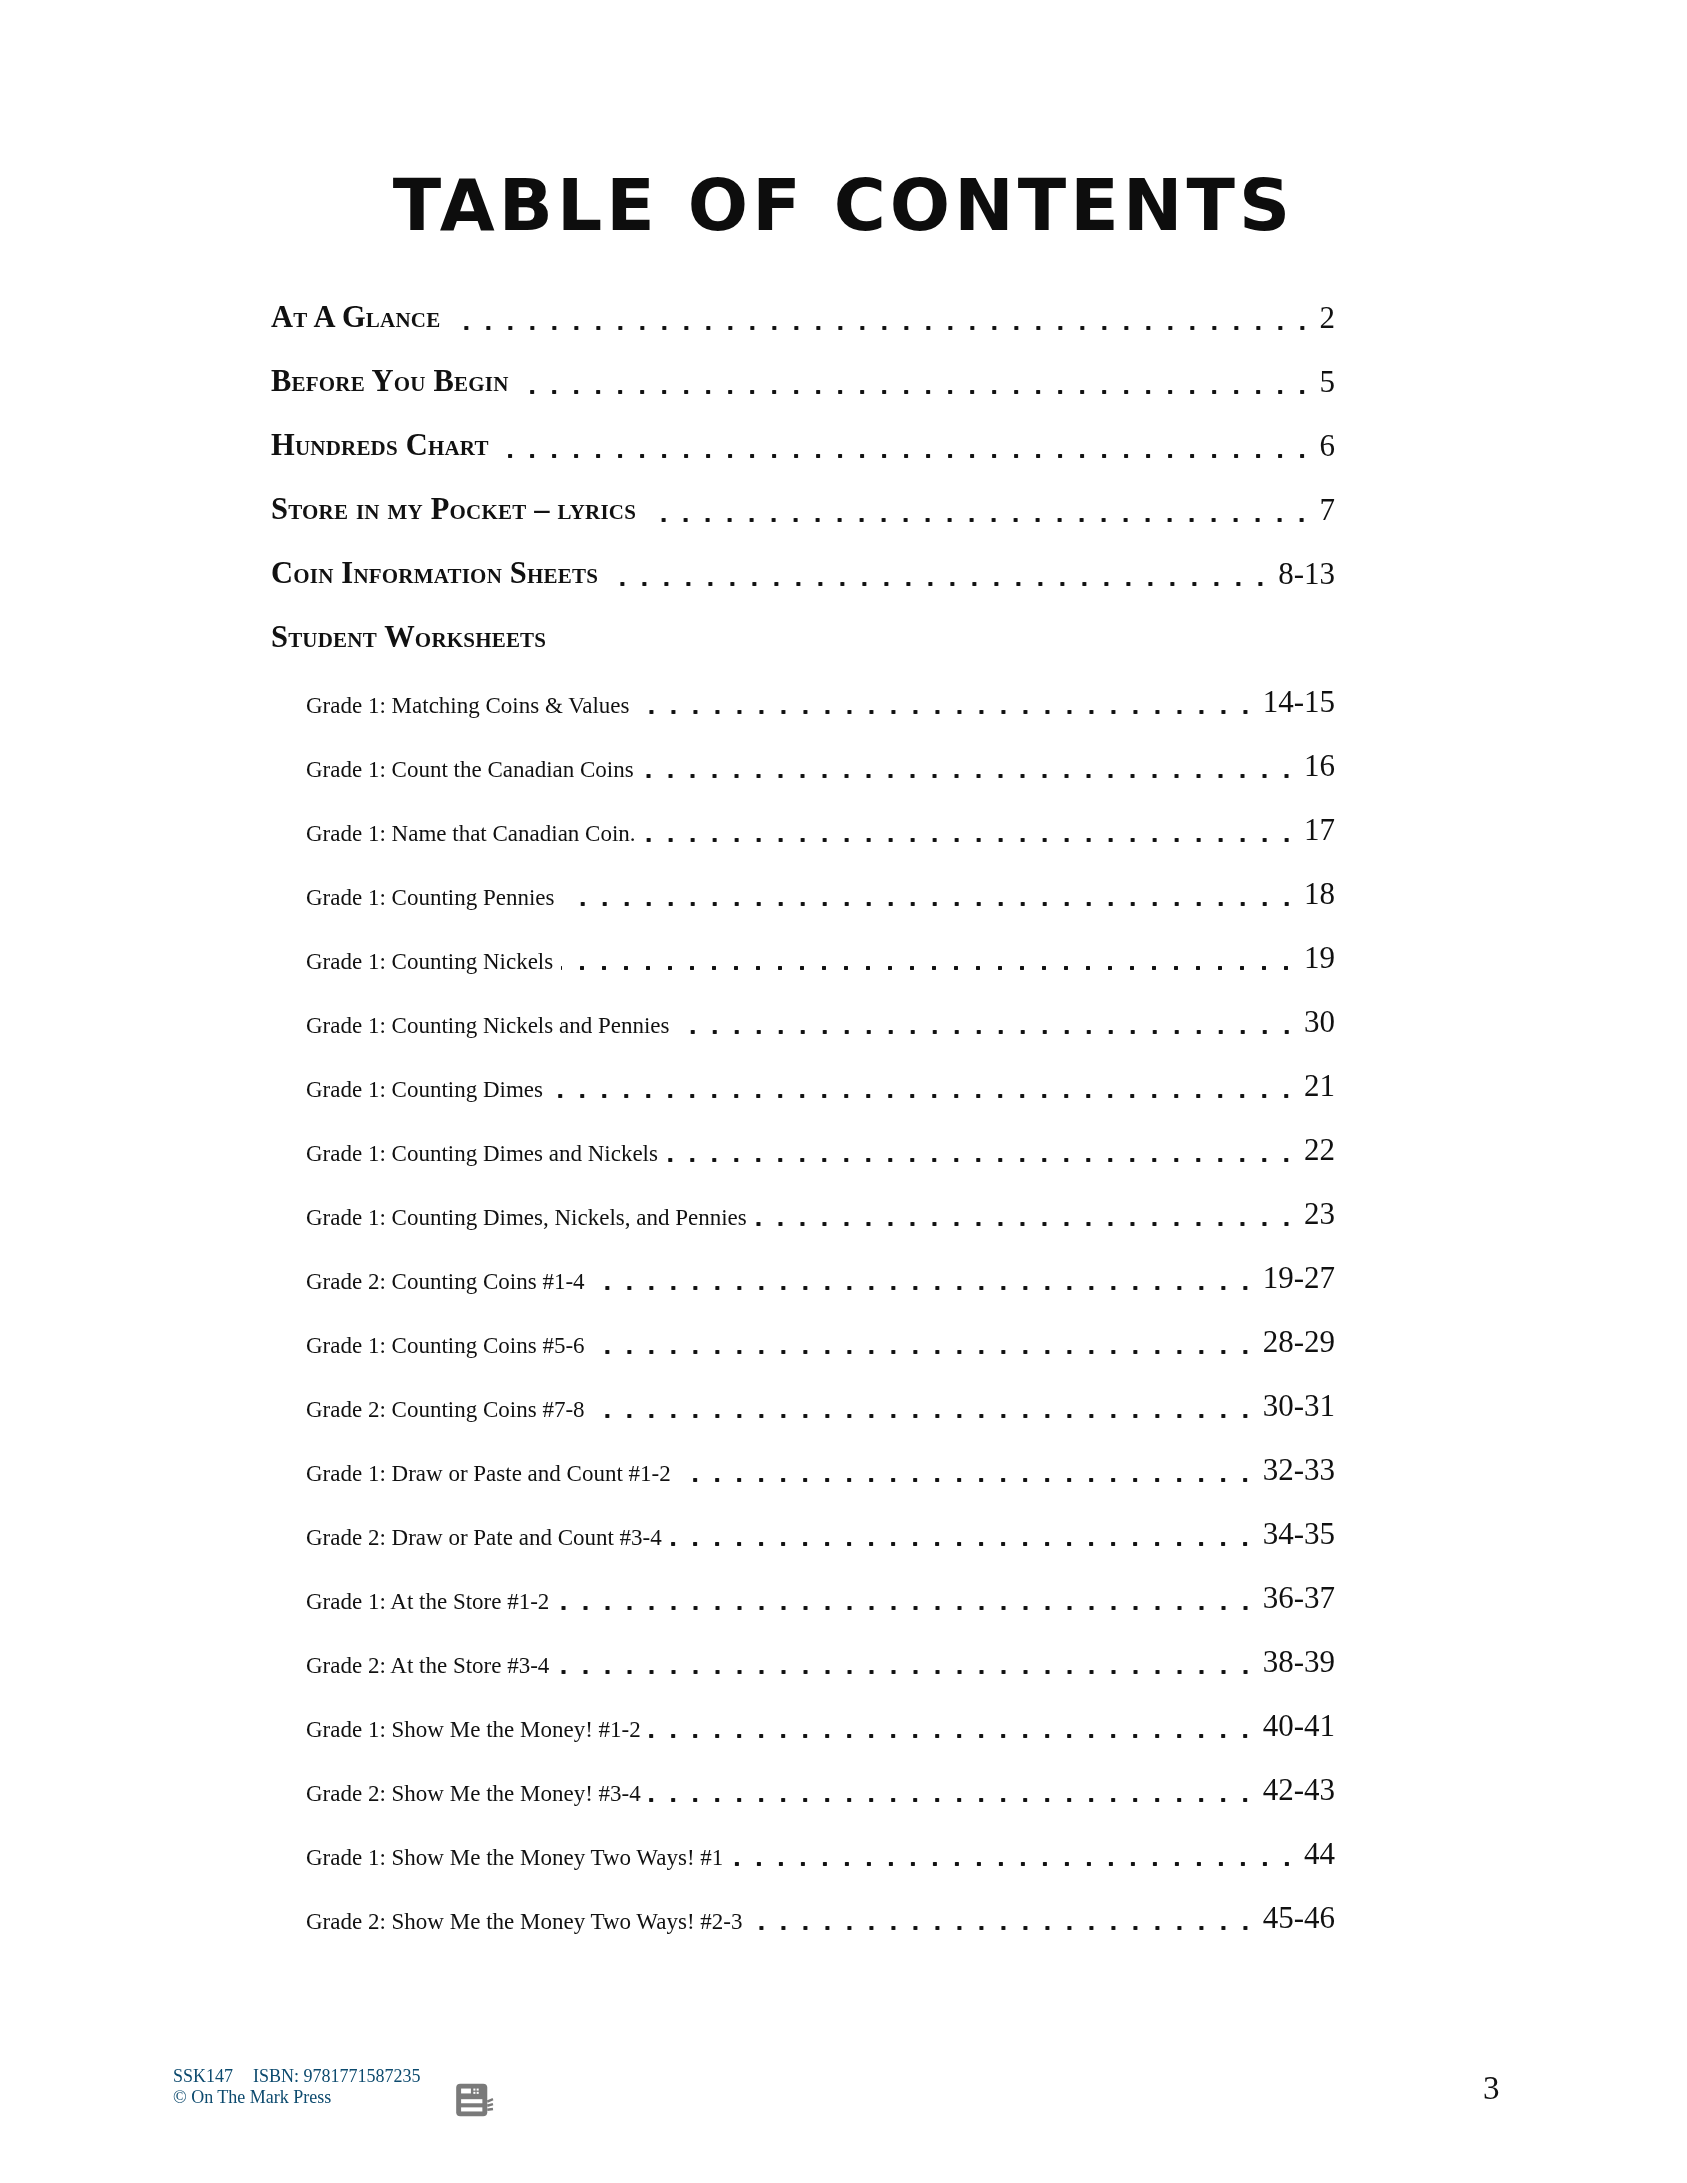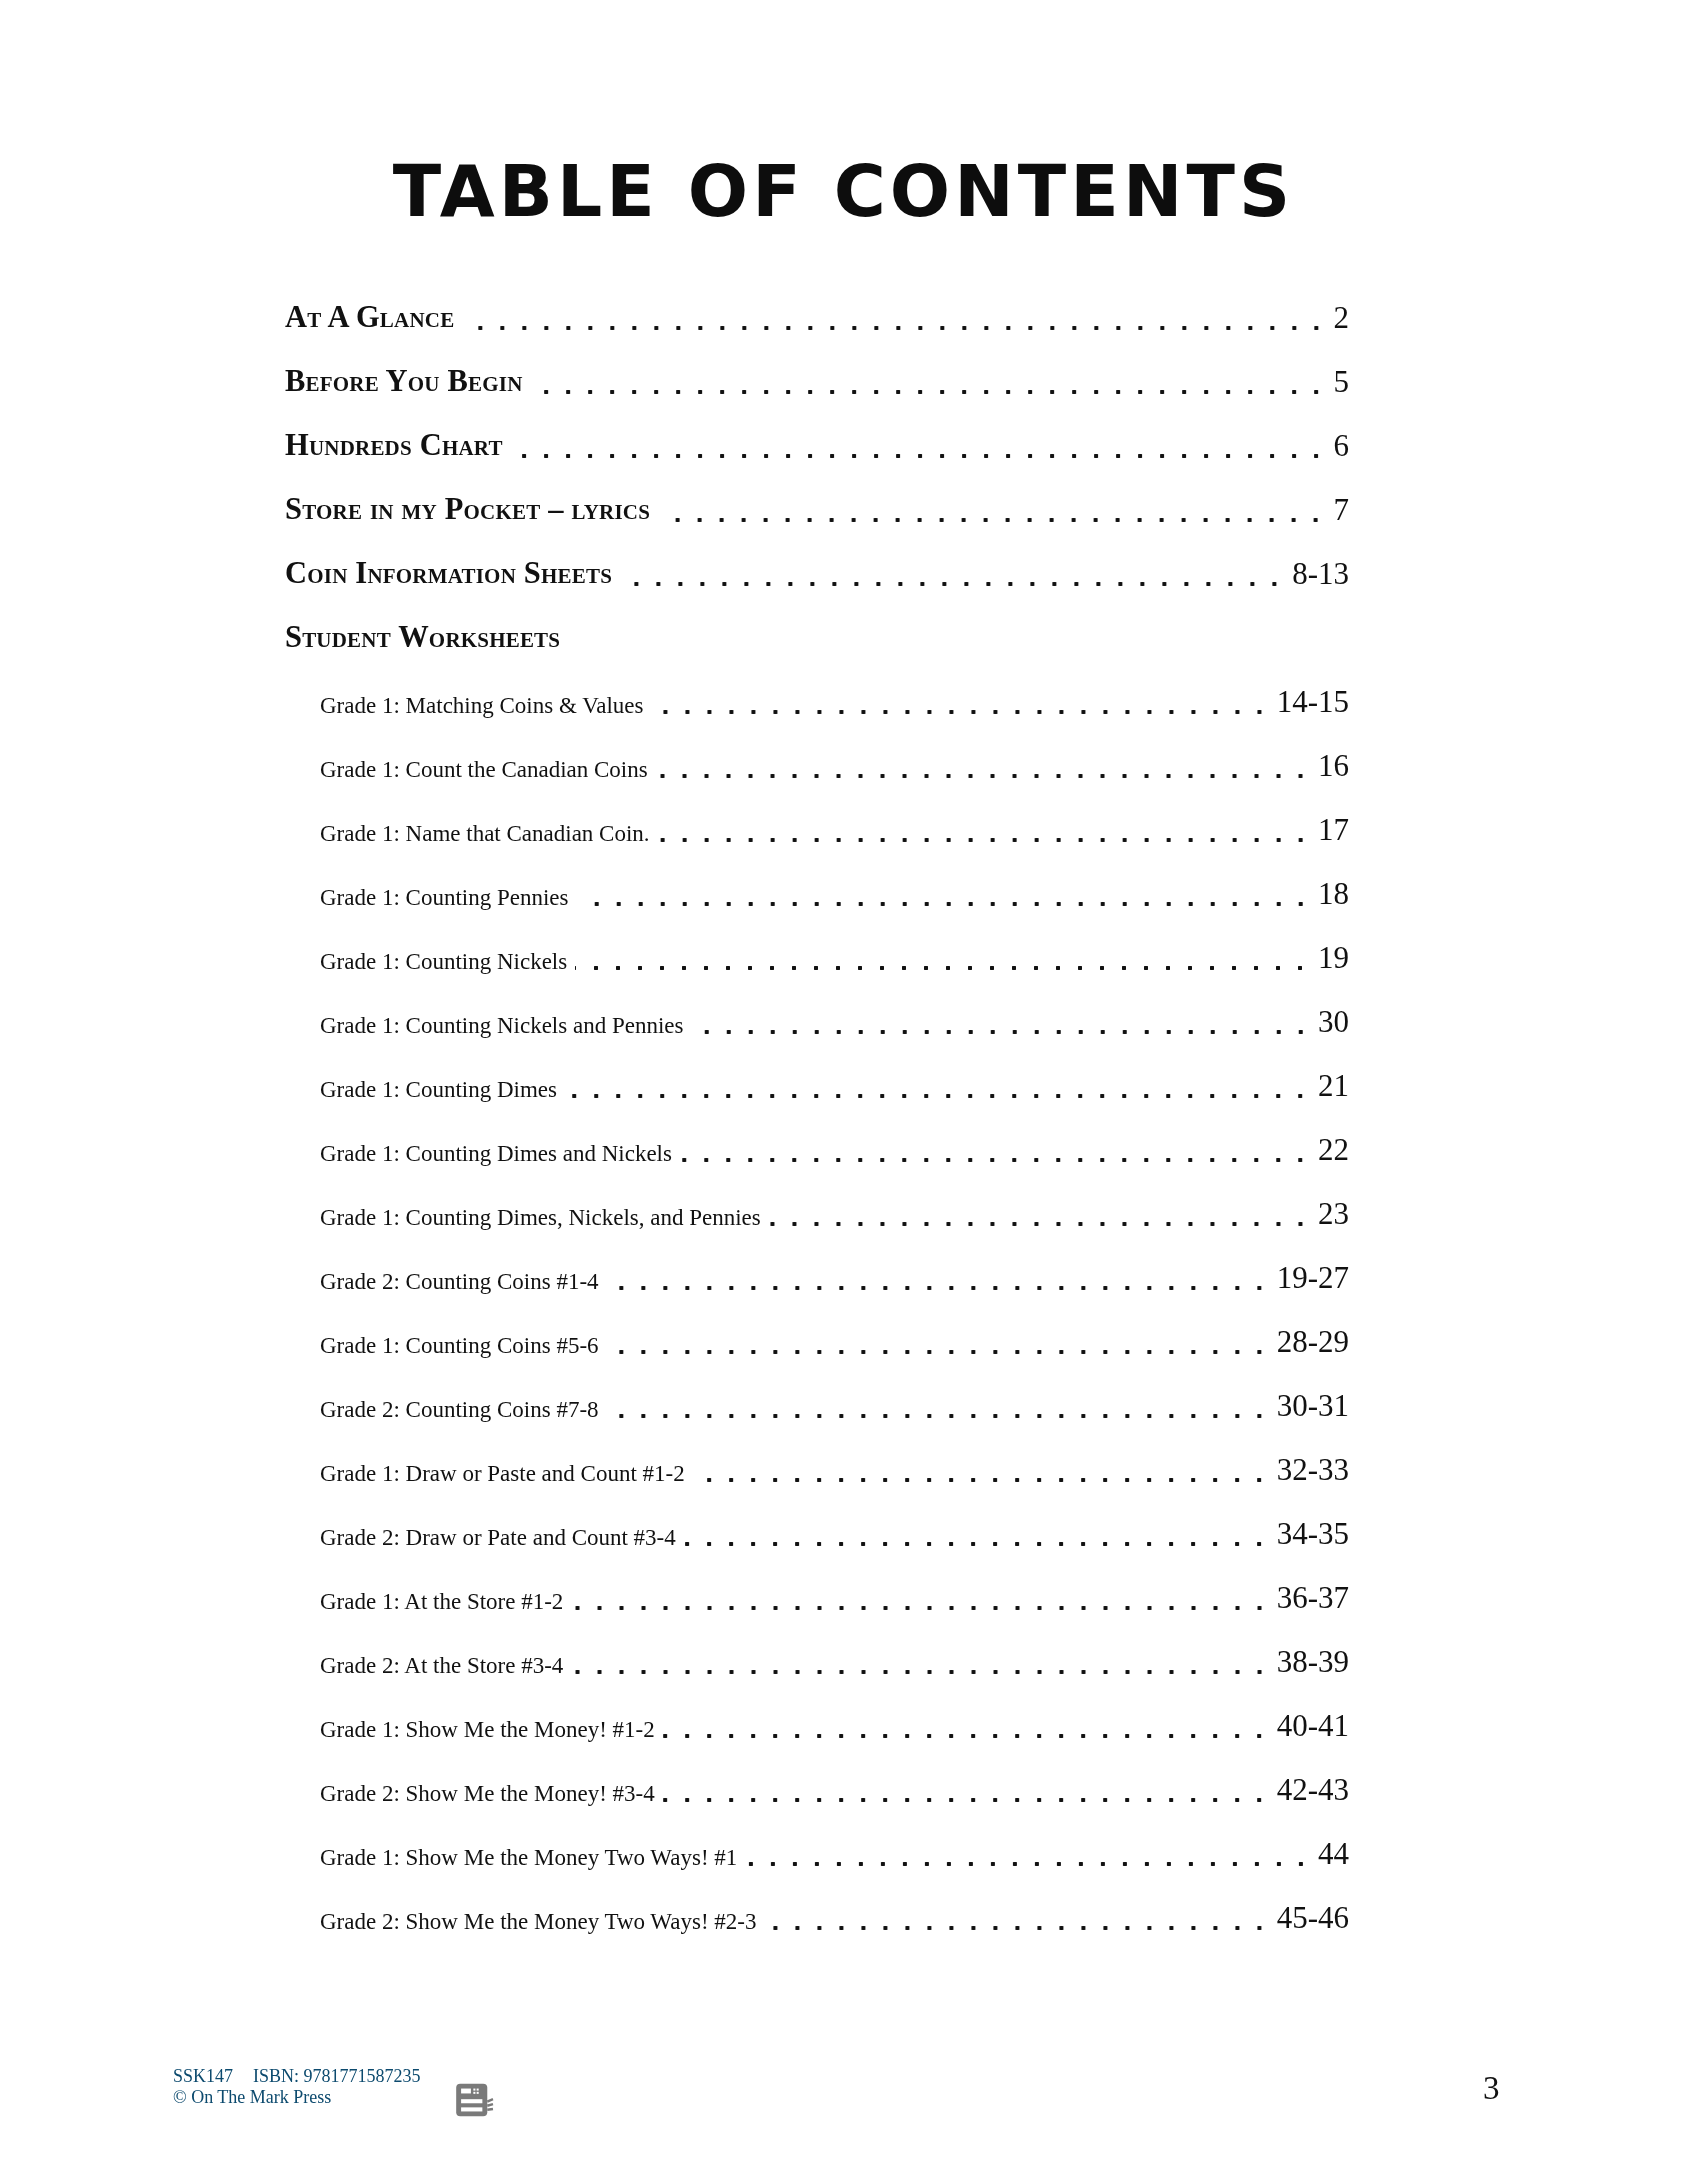--- a/index.html
+++ b/index.html
@@ -9,35 +9,35 @@
     }
     body {
       width: 1687px;
       height: 2183px;
       position: relative;
       overflow: hidden;
       color: #111111;
     }
     .page-title {
       position: absolute;
-      top: 108px;
+      top: 122px;
       left: 0;
       width: 1687px;
       text-align: center;
       font-family: "DejaVu Sans", sans-serif;
       font-weight: bold;
       font-size: 71px;
       letter-spacing: 4.1px;
       color: #0d0d0d;
       line-height: 1;
     }
     .toc {
       position: absolute;
       top: 280px;
-      left: 285px;
+      left: 271px;
       width: 1064px;
     }
     .toc-row {
       height: 64px;
       display: flex;
       align-items: flex-end;
       position: relative;
     }
     .toc-row.sub { padding-left: 35px; }
     .toc-label {

